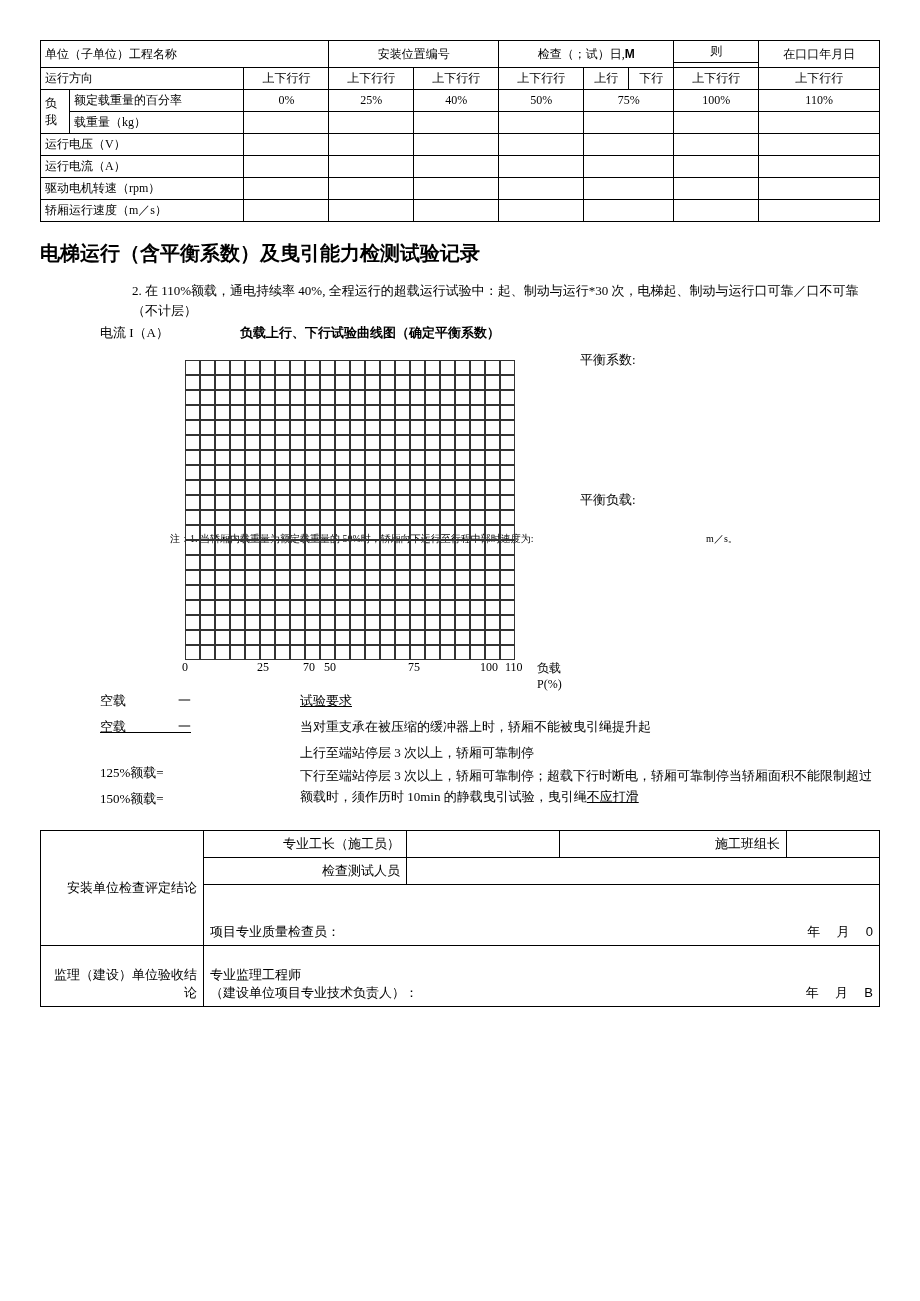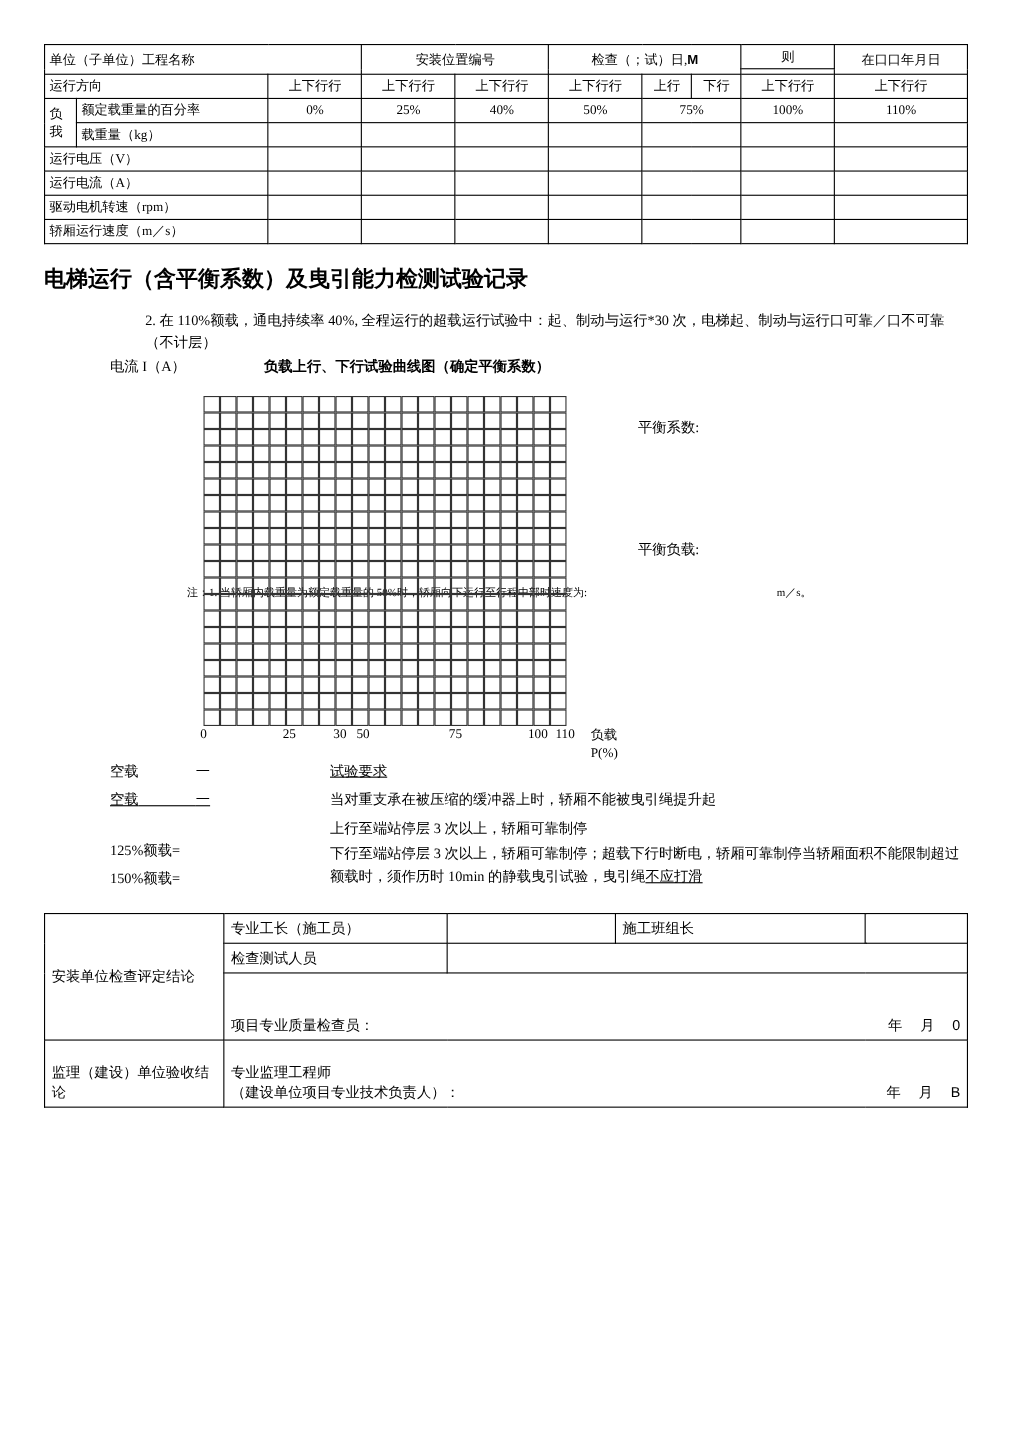--- a/index.html
+++ b/index.html
@@ -109,21 +109,21 @@
     text-decoration: underline;
   }
   .t2 {
     width: 100%;
     margin-top: 18px;
   }
   .t2 td {
     border: 1px solid #000;
     padding: 4px 6px;
     font-size: 13px;
-    text-align: left;
+    text-align: right;
   }
   .t2 .left {
     text-align: left;
   }
   .sig-row td {
     height: 52px;
     vertical-align: bottom;
   }
 </style>
 </head>
@@ -216,21 +216,21 @@
 </tbody>
   </table>
 
 <div class="title">电梯运行（含平衡系数）及曳引能力检测试验记录</div>
 
 <div class="body-text">2. 在 110%额载，通电持续率 40%, 全程运行的超载运行试验中：起、制动与运行*30 次，电梯起、制动与运行口可靠／口不可靠（不计层）</div>
 
 <div class="chart-wrap">
   <div class="chart-title">负载上行、下行试验曲线图（确定平衡系数）</div>
   <div class="ylabel">电流 I（A）</div>
-  <div class="sideR" style="top:56px">平衡系数:</div>
+  <div class="sideR" style="top:27px">平衡系数:</div>
   <div class="sideR" style="top:167px">平衡负载:</div>
   <div class="note1">
     <span>注：1. 当轿厢内载重量为额定载重量的 50%时，轿厢向下运行至行程中部时速度为:</span>
     <span style="margin-left:170px">m／s。</span>
   </div>
   <div class="chart-area">
     <div class="grid" id="grid">
         <div></div>
         <div></div>
         <div></div>
@@ -669,21 +669,21 @@
         <div></div>
         <div></div>
         <div></div>
         <div></div>
         <div></div>
       </div>
   </div>
   <div class="xticks">
     <span style="left:10px">0</span>
     <span style="left:85px">25</span>
-    <span style="left:131px">30</span>
+    <span style="left:131px">70</span>
     <span style="left:152px">50</span>
     <span style="left:236px">75</span>
     <span style="left:308px">100</span>
     <span style="left:333px">110</span>
     <span style="left:365px">负载 P(%)</span>
   </div>
 </div>
 
 <div class="row-list">
   <div class="col-load">

